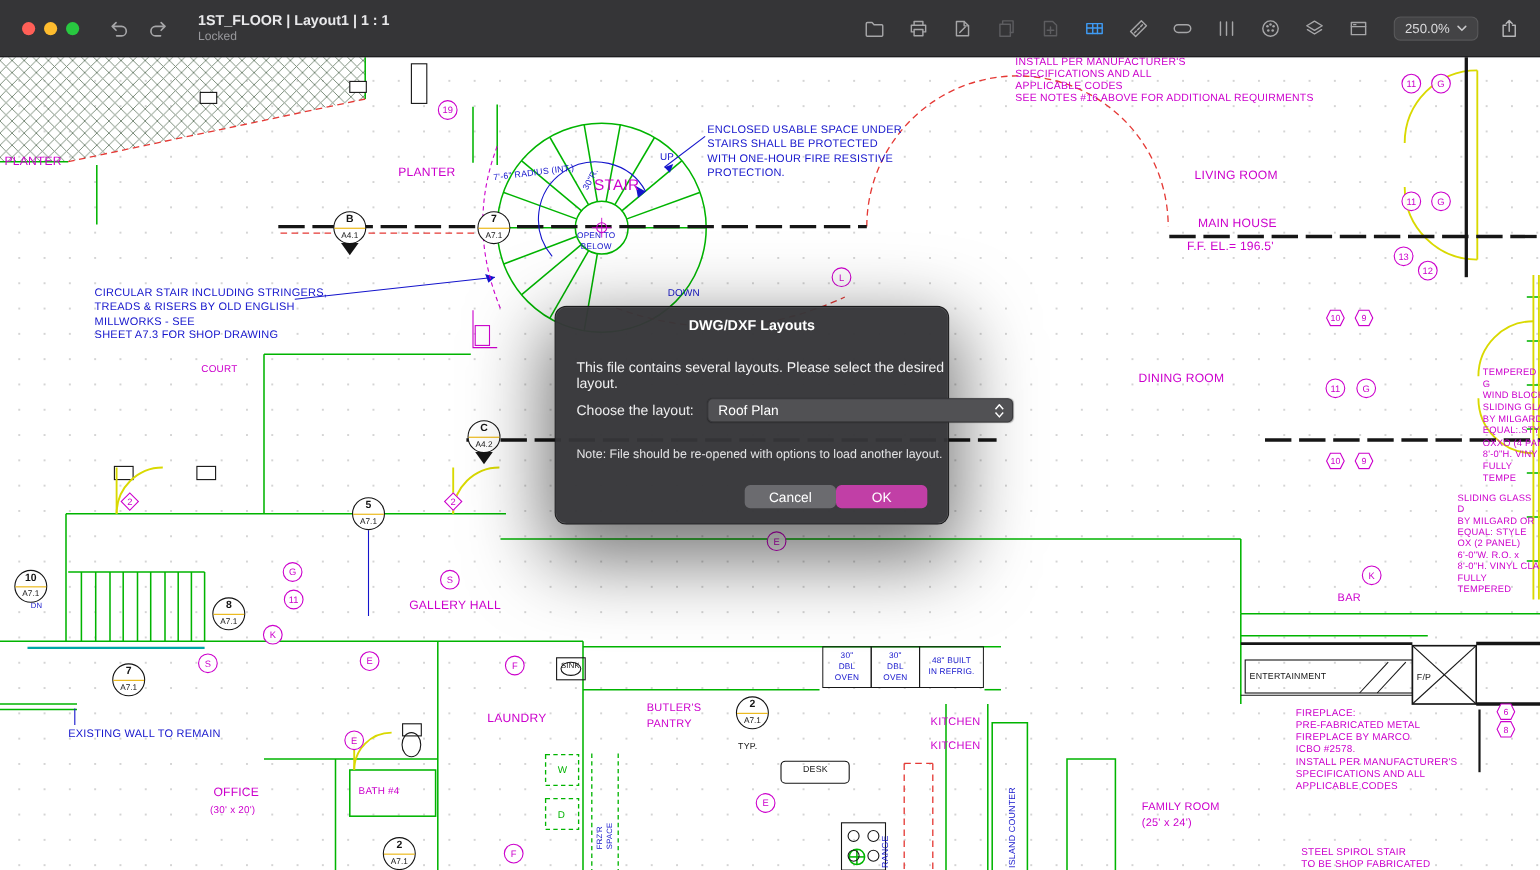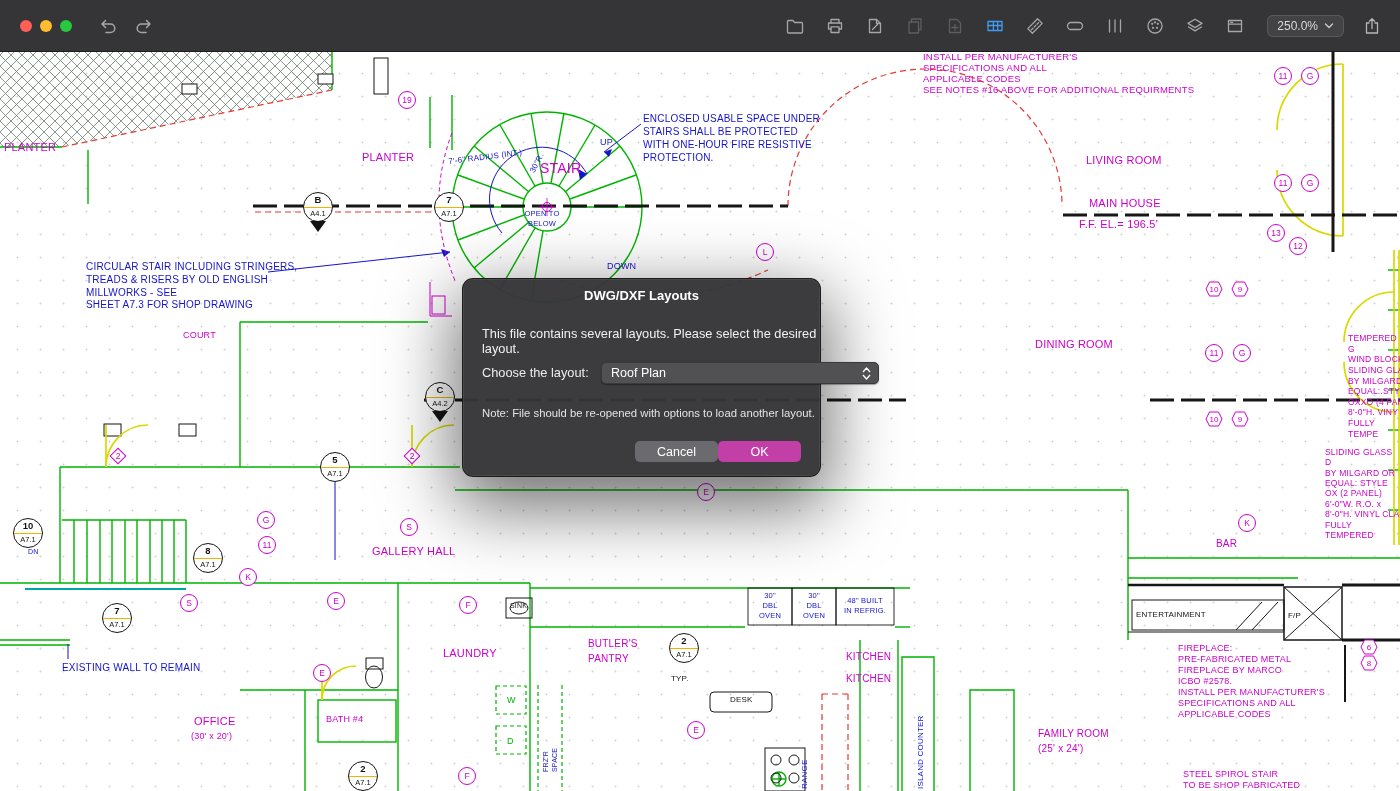--- a/index.html
+++ b/index.html
@@ -33,21 +33,21 @@
   .tbtn.disabled{color:#5d5d60}
   .tbtn.active{color:#3f9bf4}
   .title-block{margin-left:24px;line-height:1.25}
   .wt{color:#e9e9eb;font-size:13px;font-weight:700}
   .ws{color:#99999d;font-size:11px}
   .tb-icons{display:flex;align-items:center;gap:16px;margin-left:auto}
   .zoom{display:flex;align-items:center;gap:6px;color:#d9d9db;font-size:12px;background:rgba(255,255,255,.07);border:1px solid rgba(255,255,255,.12);border-radius:6px;padding:3px 9px;margin-left:20px}
   .share-btn{margin-left:16px;margin-right:16px;color:#b6b6b8;background:none;border:none}
 
   
-  .dialog{position:absolute;left:462px;top:278px;width:359px;height:199px;background:rgba(54,54,57,.97);
+  .dialog{position:absolute;left:504px;top:278px;width:359px;height:199px;background:rgba(54,54,57,.97);
     border:1px solid rgba(0,0,0,.55);border-radius:11px;z-index:50;color:#ededee;
     box-shadow:inset 0 0 0 .5px rgba(255,255,255,.14), 0 24px 70px 8px rgba(0,0,0,.55)}
   .dlg-title{text-align:center;font-size:13px;font-weight:700;color:#fff;padding-top:9px}
   .dlg-msg{position:absolute;left:19px;top:47px;font-size:12.8px;color:#f1f1f2}
   .dlg-label{position:absolute;left:19px;top:86px;font-size:12.8px}
   .popup{position:absolute;left:138px;top:83px;width:278px;height:22px;background:#515154;border:1px solid #3a3a3d;border-radius:5px;
     display:flex;align-items:center;padding:0 4px 0 9px;font-size:12.5px;color:#fff;box-shadow:0 .5px 1px rgba(0,0,0,.35)}
   .popup-chev{margin-left:auto;display:flex;flex-direction:column;align-items:center;justify-content:center;gap:1px;width:16px}
   .dlg-note{position:absolute;left:19px;top:128px;font-size:11.3px;color:#e3e3e5}
   .dlg-buttons{position:absolute;right:19px;bottom:14px;display:flex;}
@@ -446,20 +446,24 @@
         <svg width="20" height="20" viewBox="0 0 20 20" fill="none">
             <path d="M7.5 4.5 L4 8 L7.5 11.5 M4 8 H12.5 A4.3 4.3 0 0 1 12.5 16.6 H8" stroke="currentColor" stroke-width="1.5" stroke-linecap="round" stroke-linejoin="round"></path>
           </svg>
       </button>
       <button class="tbtn">
         <svg width="20" height="20" viewBox="0 0 20 20" fill="none">
             <path d="M12.5 4.5 L16 8 L12.5 11.5 M16 8 H7.5 A4.3 4.3 0 0 0 7.5 16.6 H12" stroke="currentColor" st="" stroke-width="1.5" stroke-linecap="round" stroke-linejoin="round"></path>
           </svg>
       </button>
     </div>
+    <div class="title-block">
+      <div class="wt">1ST_FLOOR | Layout1 | 1 : 1</div>
+      <div class="ws">Locked</div>
+    </div>
     <div class="tb-icons" id="toolbar-icons">
         <button class="tbtn">
           <svg width="20" height="20" viewBox="0 0 20 20" fill="none">
             <path d="M2.5 16 V5.5 A1 1 0 0 1 3.5 4.5 H7.8 L9.6 6.5 H16.5 A1 1 0 0 1 17.5 7.5 V16 A1 1 0 0 1 16.5 17 H3.5 A1 1 0 0 1 2.5 16 Z" stroke="currentColor" stroke-width="1.3" stroke-linecap="round" stroke-linejoin="round" fill="none"></path>
           </svg>
         </button>
         <button class="tbtn">
           <svg width="20" height="20" viewBox="0 0 20 20" fill="none">
             <path d="M6 7 V3.5 H14 V7" stroke="currentColor" stroke-width="1.3" stroke-linecap="round" stroke-linejoin="round" fill="none"></path>
             <path d="M6 13 H3.5 V7 H16.5 V13 H14" stroke="currentColor" stroke-width="1.3" stroke-linecap="round" stroke-linejoin="round" fill="none"></path>

